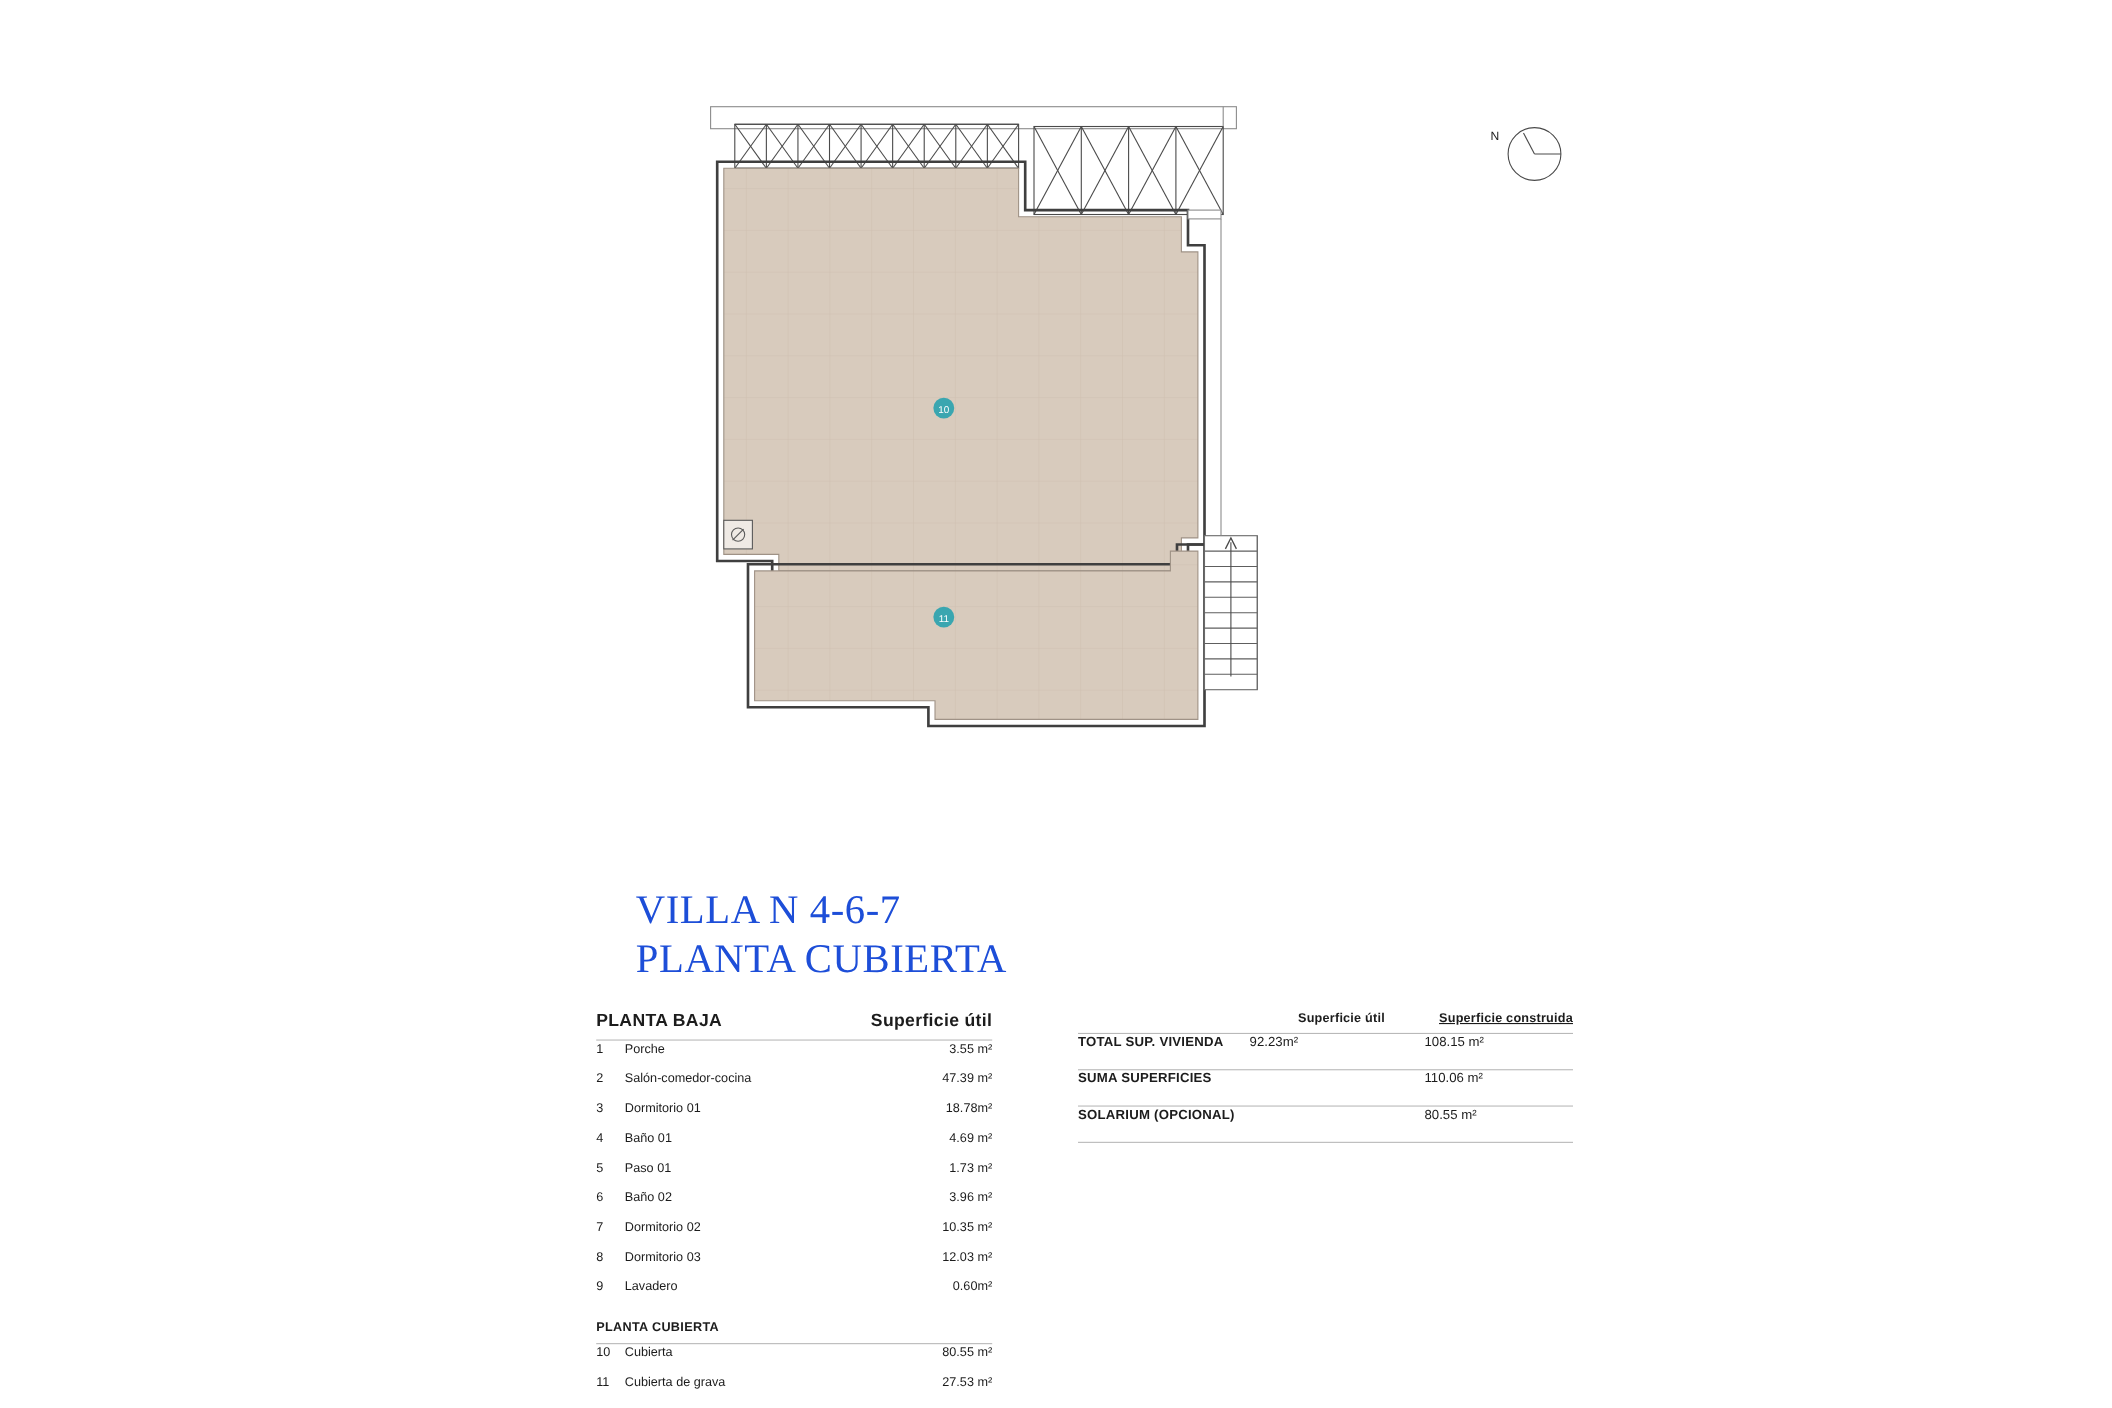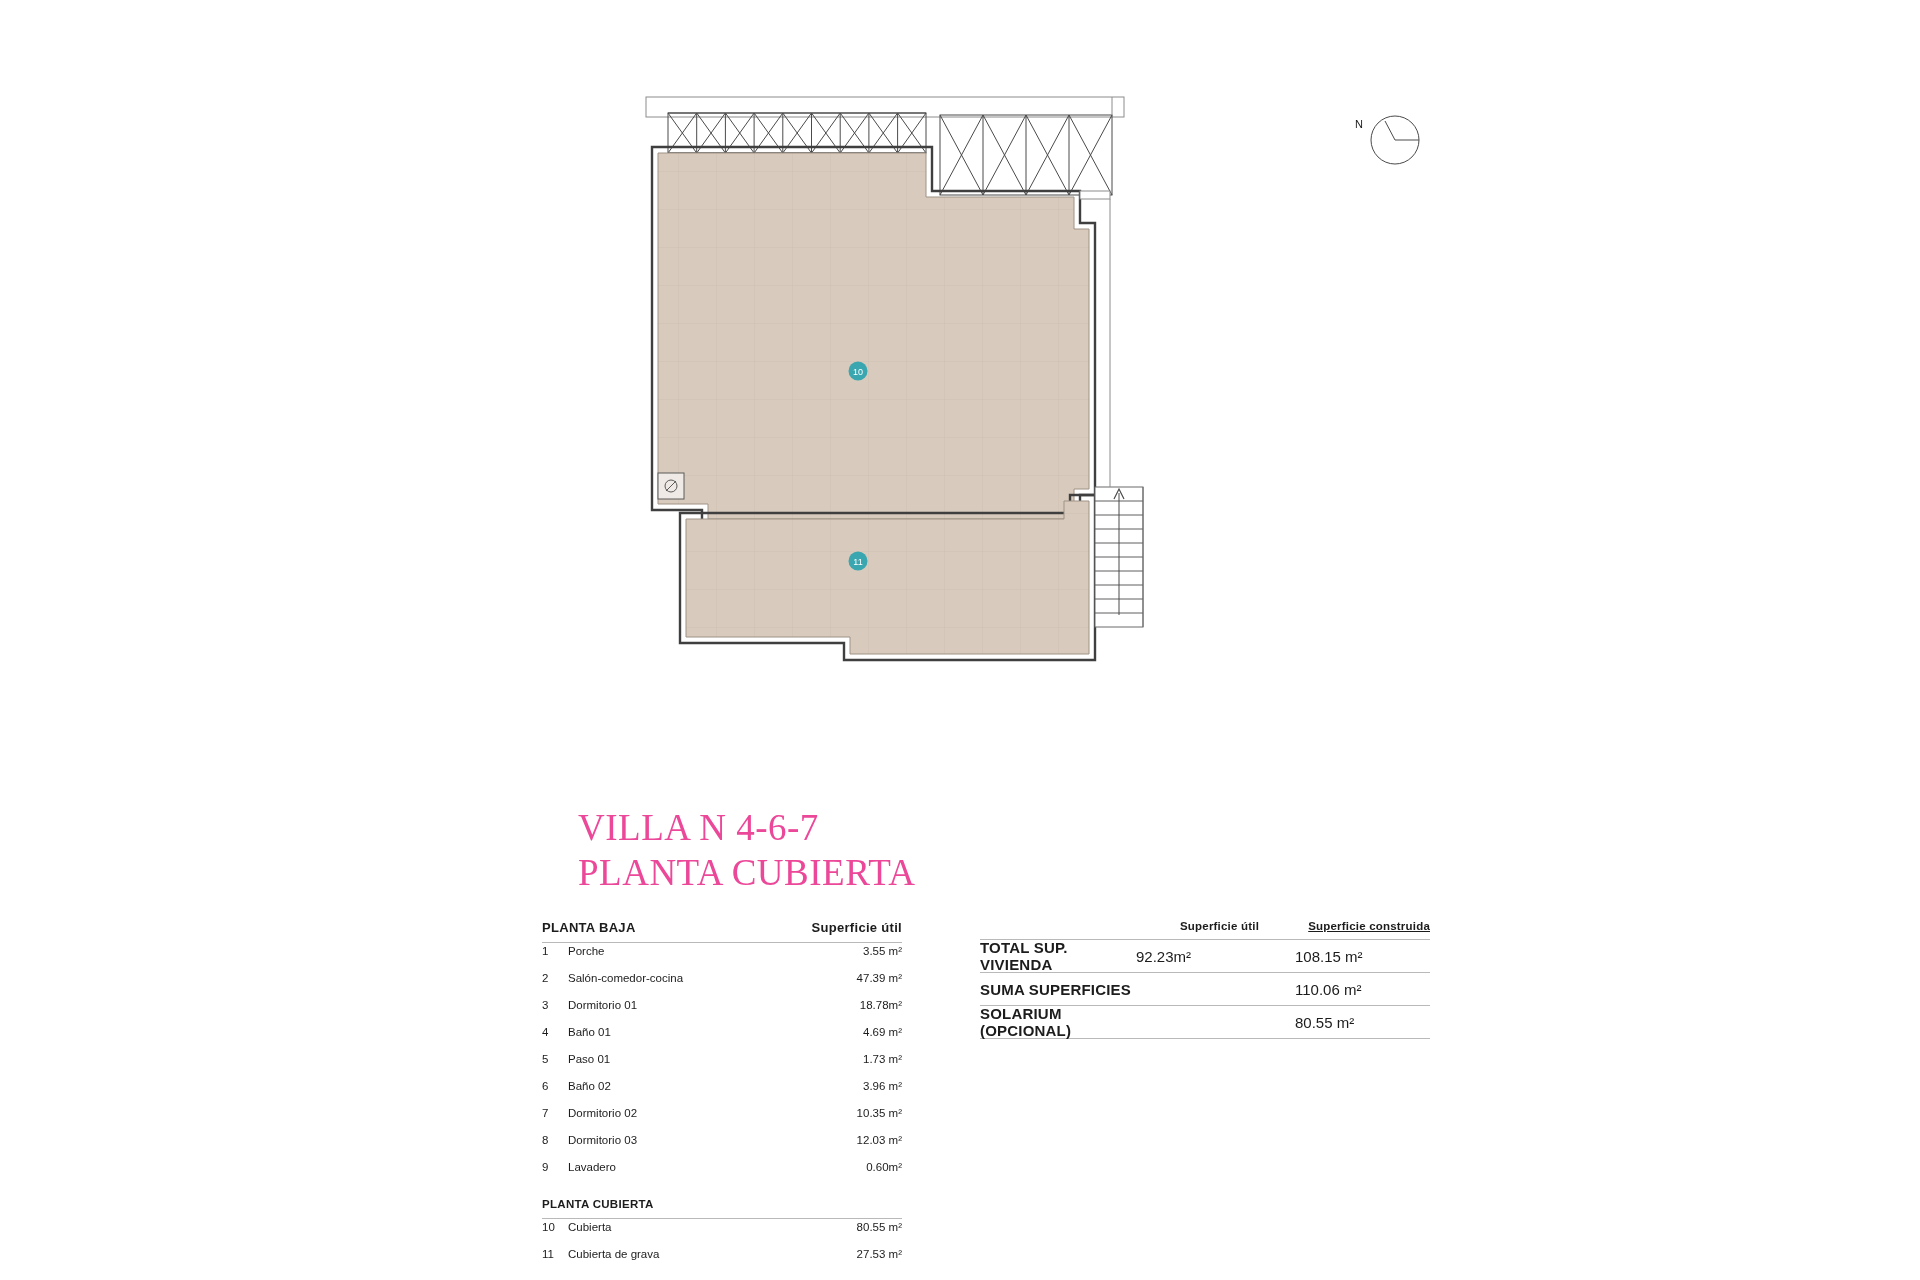--- a/index.html
+++ b/index.html
@@ -48,39 +48,39 @@
   #title-block {
     position: absolute;
     left: 578px;
     top: 805px;
     width: 700px;
   }
   #title-block .line {
     font-family: "Liberation Serif", serif;
     font-size: 37px;
     letter-spacing: 0.5px;
-    color: #ec4899;
+    color: #1d4ed8;
     line-height: 1.22;
     white-space: nowrap;
   }
 
   
   #legend {
     position: absolute;
     left: 542px;
     top: 920px;
     width: 360px;
     font-size: 11.5px;
   }
   #legend .head {
     display: flex;
     justify-content: space-between;
     align-items: flex-end;
     font-weight: bold;
-    font-size: 13px;
+    font-size: 16px;
     padding-bottom: 7px;
     border-bottom: 1px solid #b9b9b9;
     letter-spacing: 0.3px;
   }
   #legend .rows { margin-top: 2px; }
   .legend-row {
     display: flex;
     align-items: baseline;
     height: 27px;
     font-size: 11.5px;
@@ -119,24 +119,24 @@
     justify-content: flex-end;
     font-weight: bold;
     font-size: 11.5px;
     padding-bottom: 7px;
     letter-spacing: 0.2px;
   }
   #totals .thead .c2 { width: 115px; text-align: left; }
   #totals .thead .c3 { width: 135px; text-align: right; text-decoration: underline; }
   .total-row {
     display: flex;
-    align-items: center;
+    align-items: flex-start;
     height: 32px;
     border-top: 1px solid #b9b9b9;
-    font-size: 15px;
+    font-size: 12px;
   }
   .total-row.first { border-top: 1px solid #b9b9b9; }
   .total-row .c1 {
     flex: 1 1 auto;
     font-weight: bold;
     letter-spacing: 0.2px;
   }
   .total-row .c2 { width: 115px; flex: 0 0 115px; }
   .total-row .c3 { width: 135px; flex: 0 0 135px; margin-left: 44px; }
   .total-row.last { border-bottom: 1px solid #b9b9b9; }

